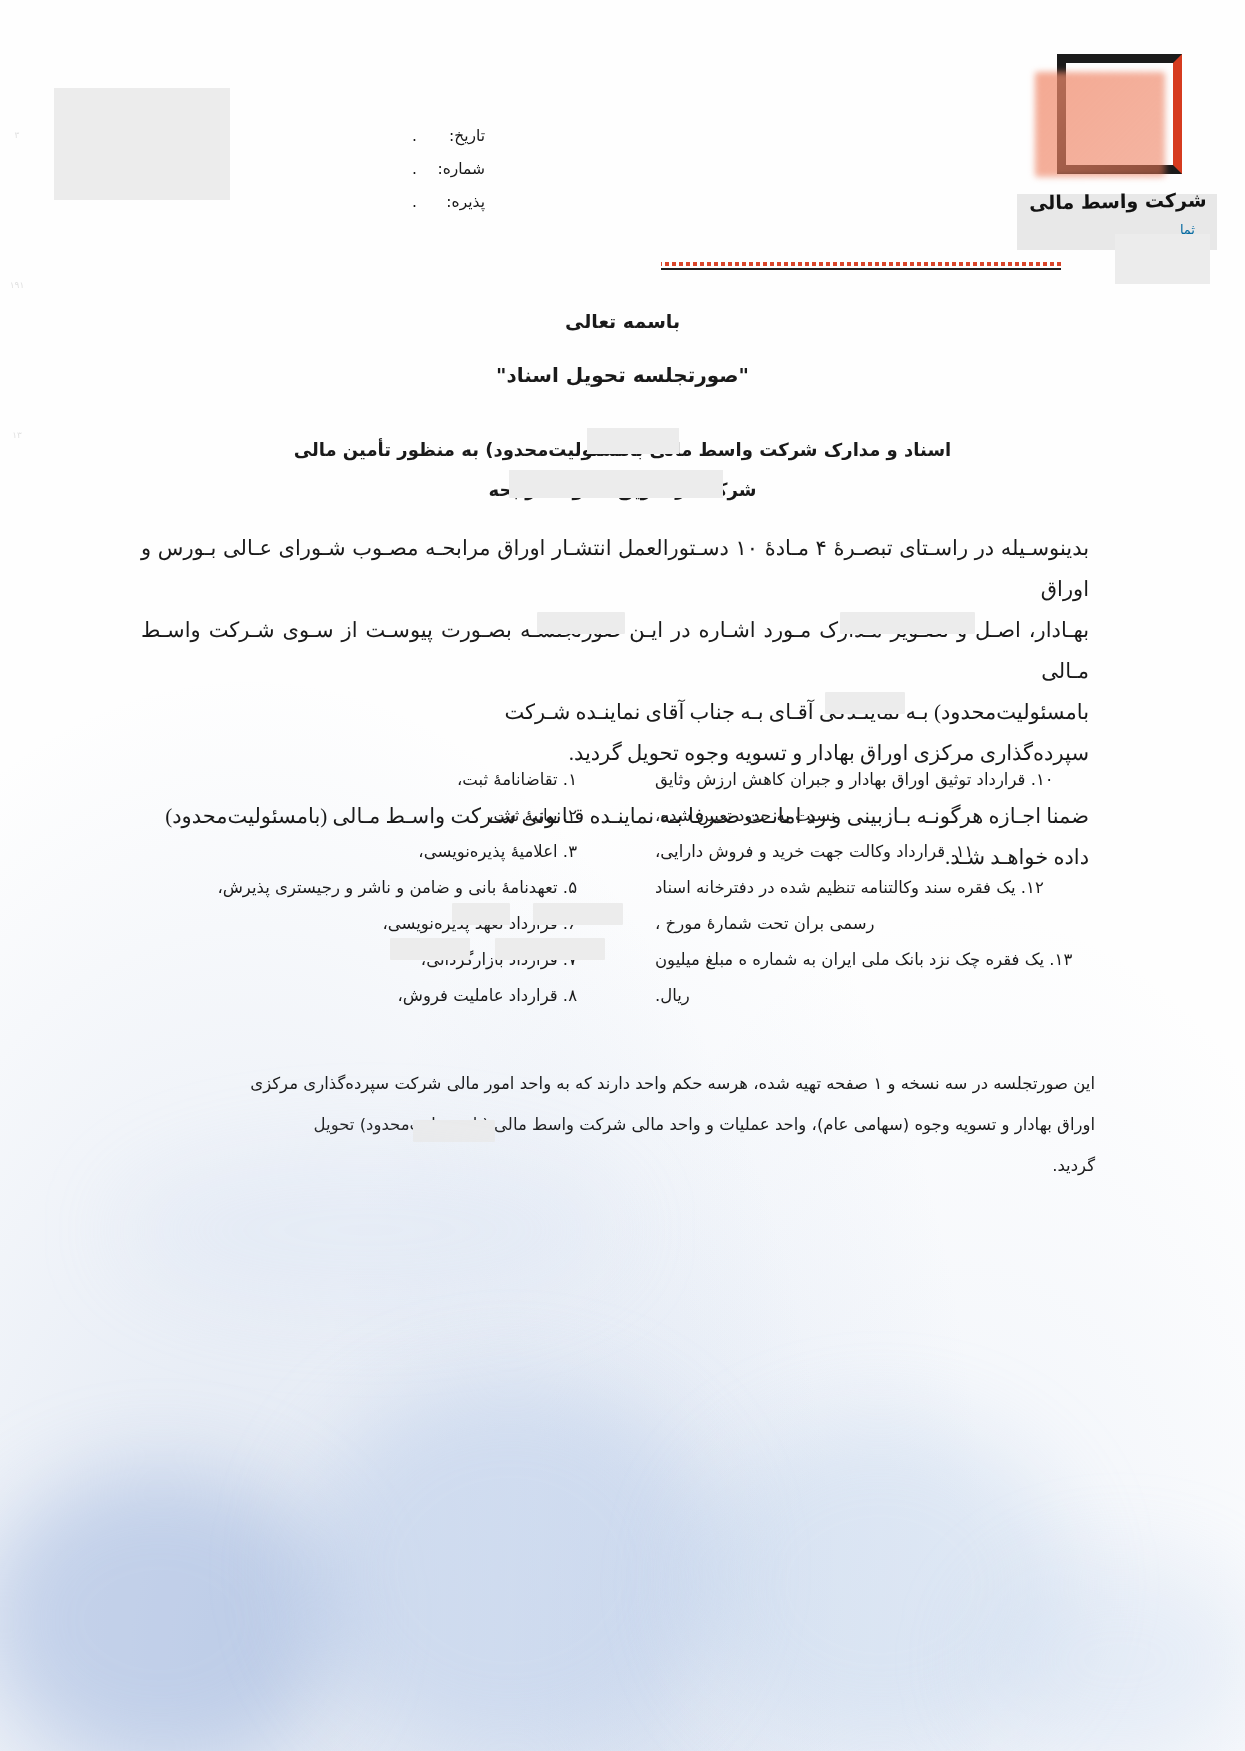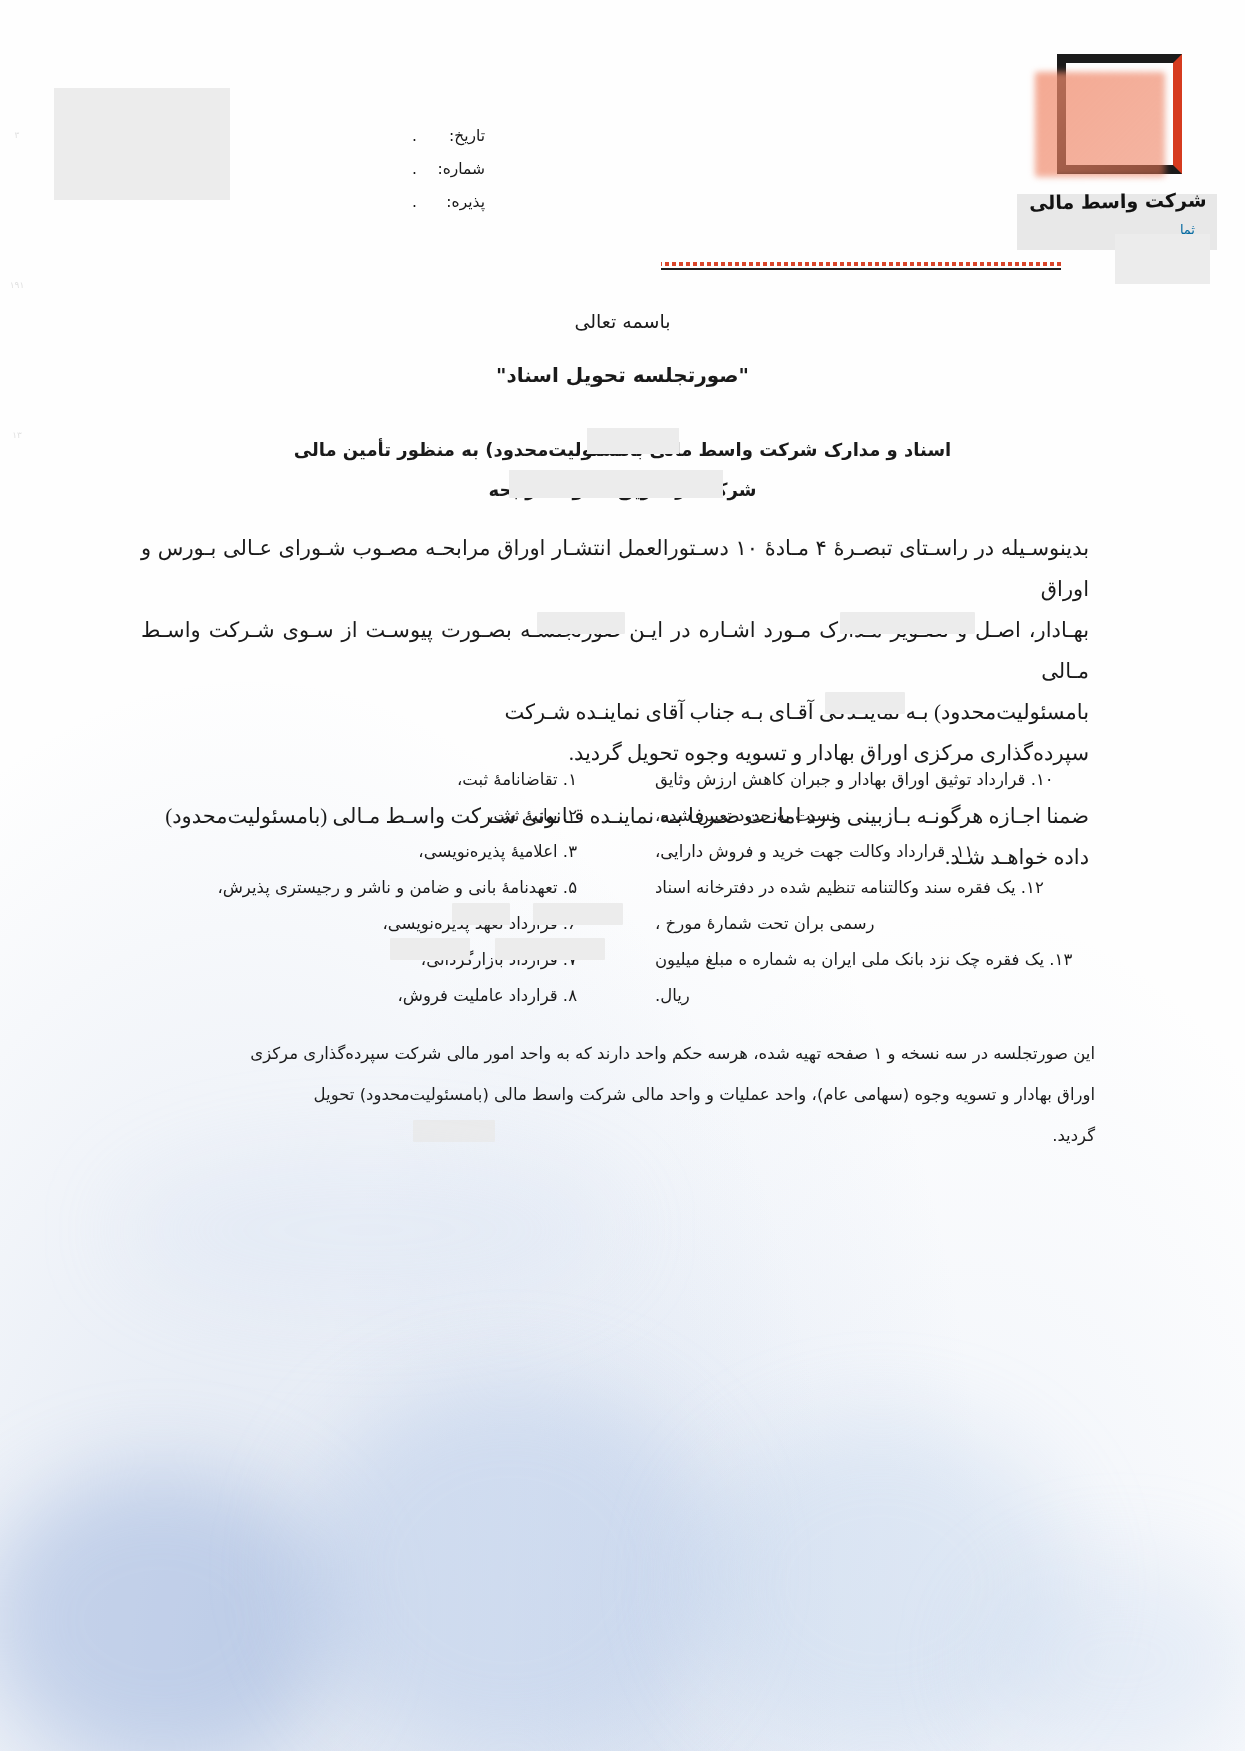--- a/index.html
+++ b/index.html
@@ -141,21 +141,21 @@
     background: #ececec;
   }
 
   
   .basmaleh {
     position: absolute;
     top: 310px;
     width: 100%;
     text-align: center;
     font-size: 19px;
-    font-weight: 400;
+    font-weight: 700;
   }
   .doc-title {
     position: absolute;
     top: 363px;
     width: 100%;
     text-align: center;
     font-size: 20px;
     font-weight: 700;
   }
 
@@ -209,21 +209,21 @@
     line-height: 36px;
   }
   .col-right { width: 420px; text-align: right; }
   .col-left  { width: 430px; text-align: left; }
   .col-left li, .col-right li { list-style: none; }
   ul.plain { margin: 10px; padding: 0; }
 
   
   .closing {
     position: absolute;
-    top: 1033px;
+    top: 1063px;
     right: 150px;
     width: 948px;
     font-size: 16.5px;
     line-height: 41px;
     text-align: justify;
     text-align-last: right;
   }
 
   
   .blur-blob {

